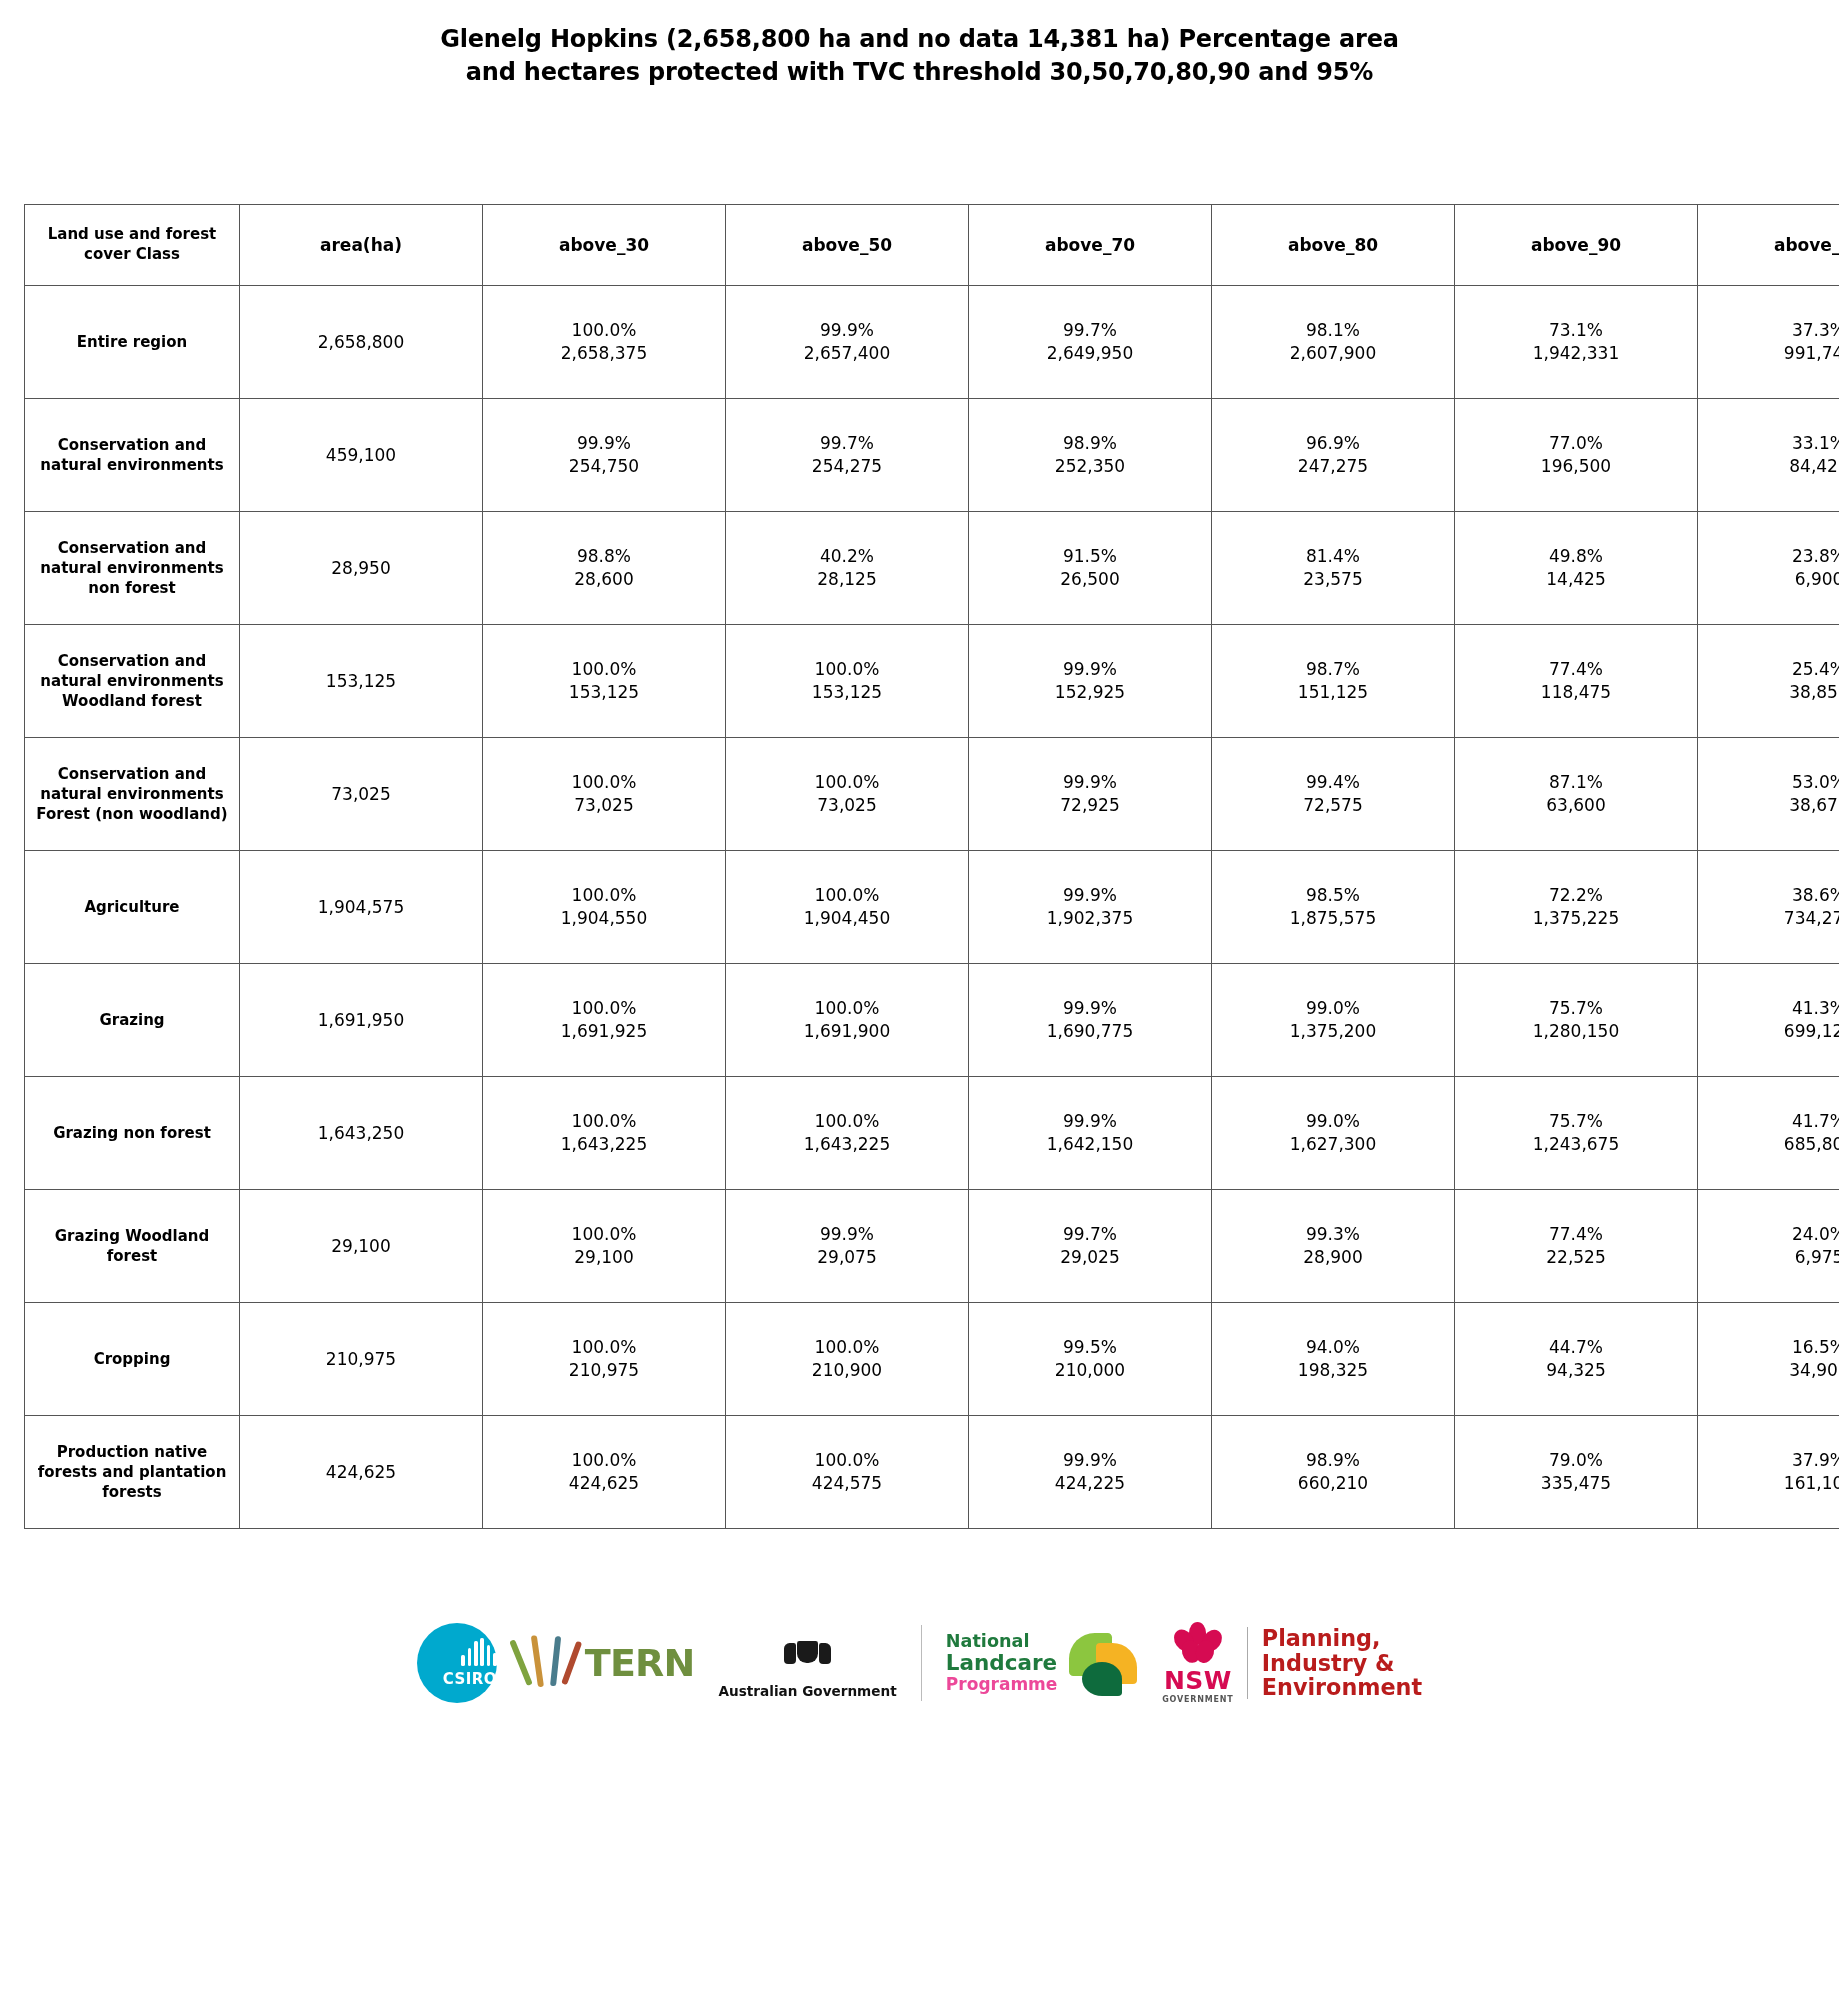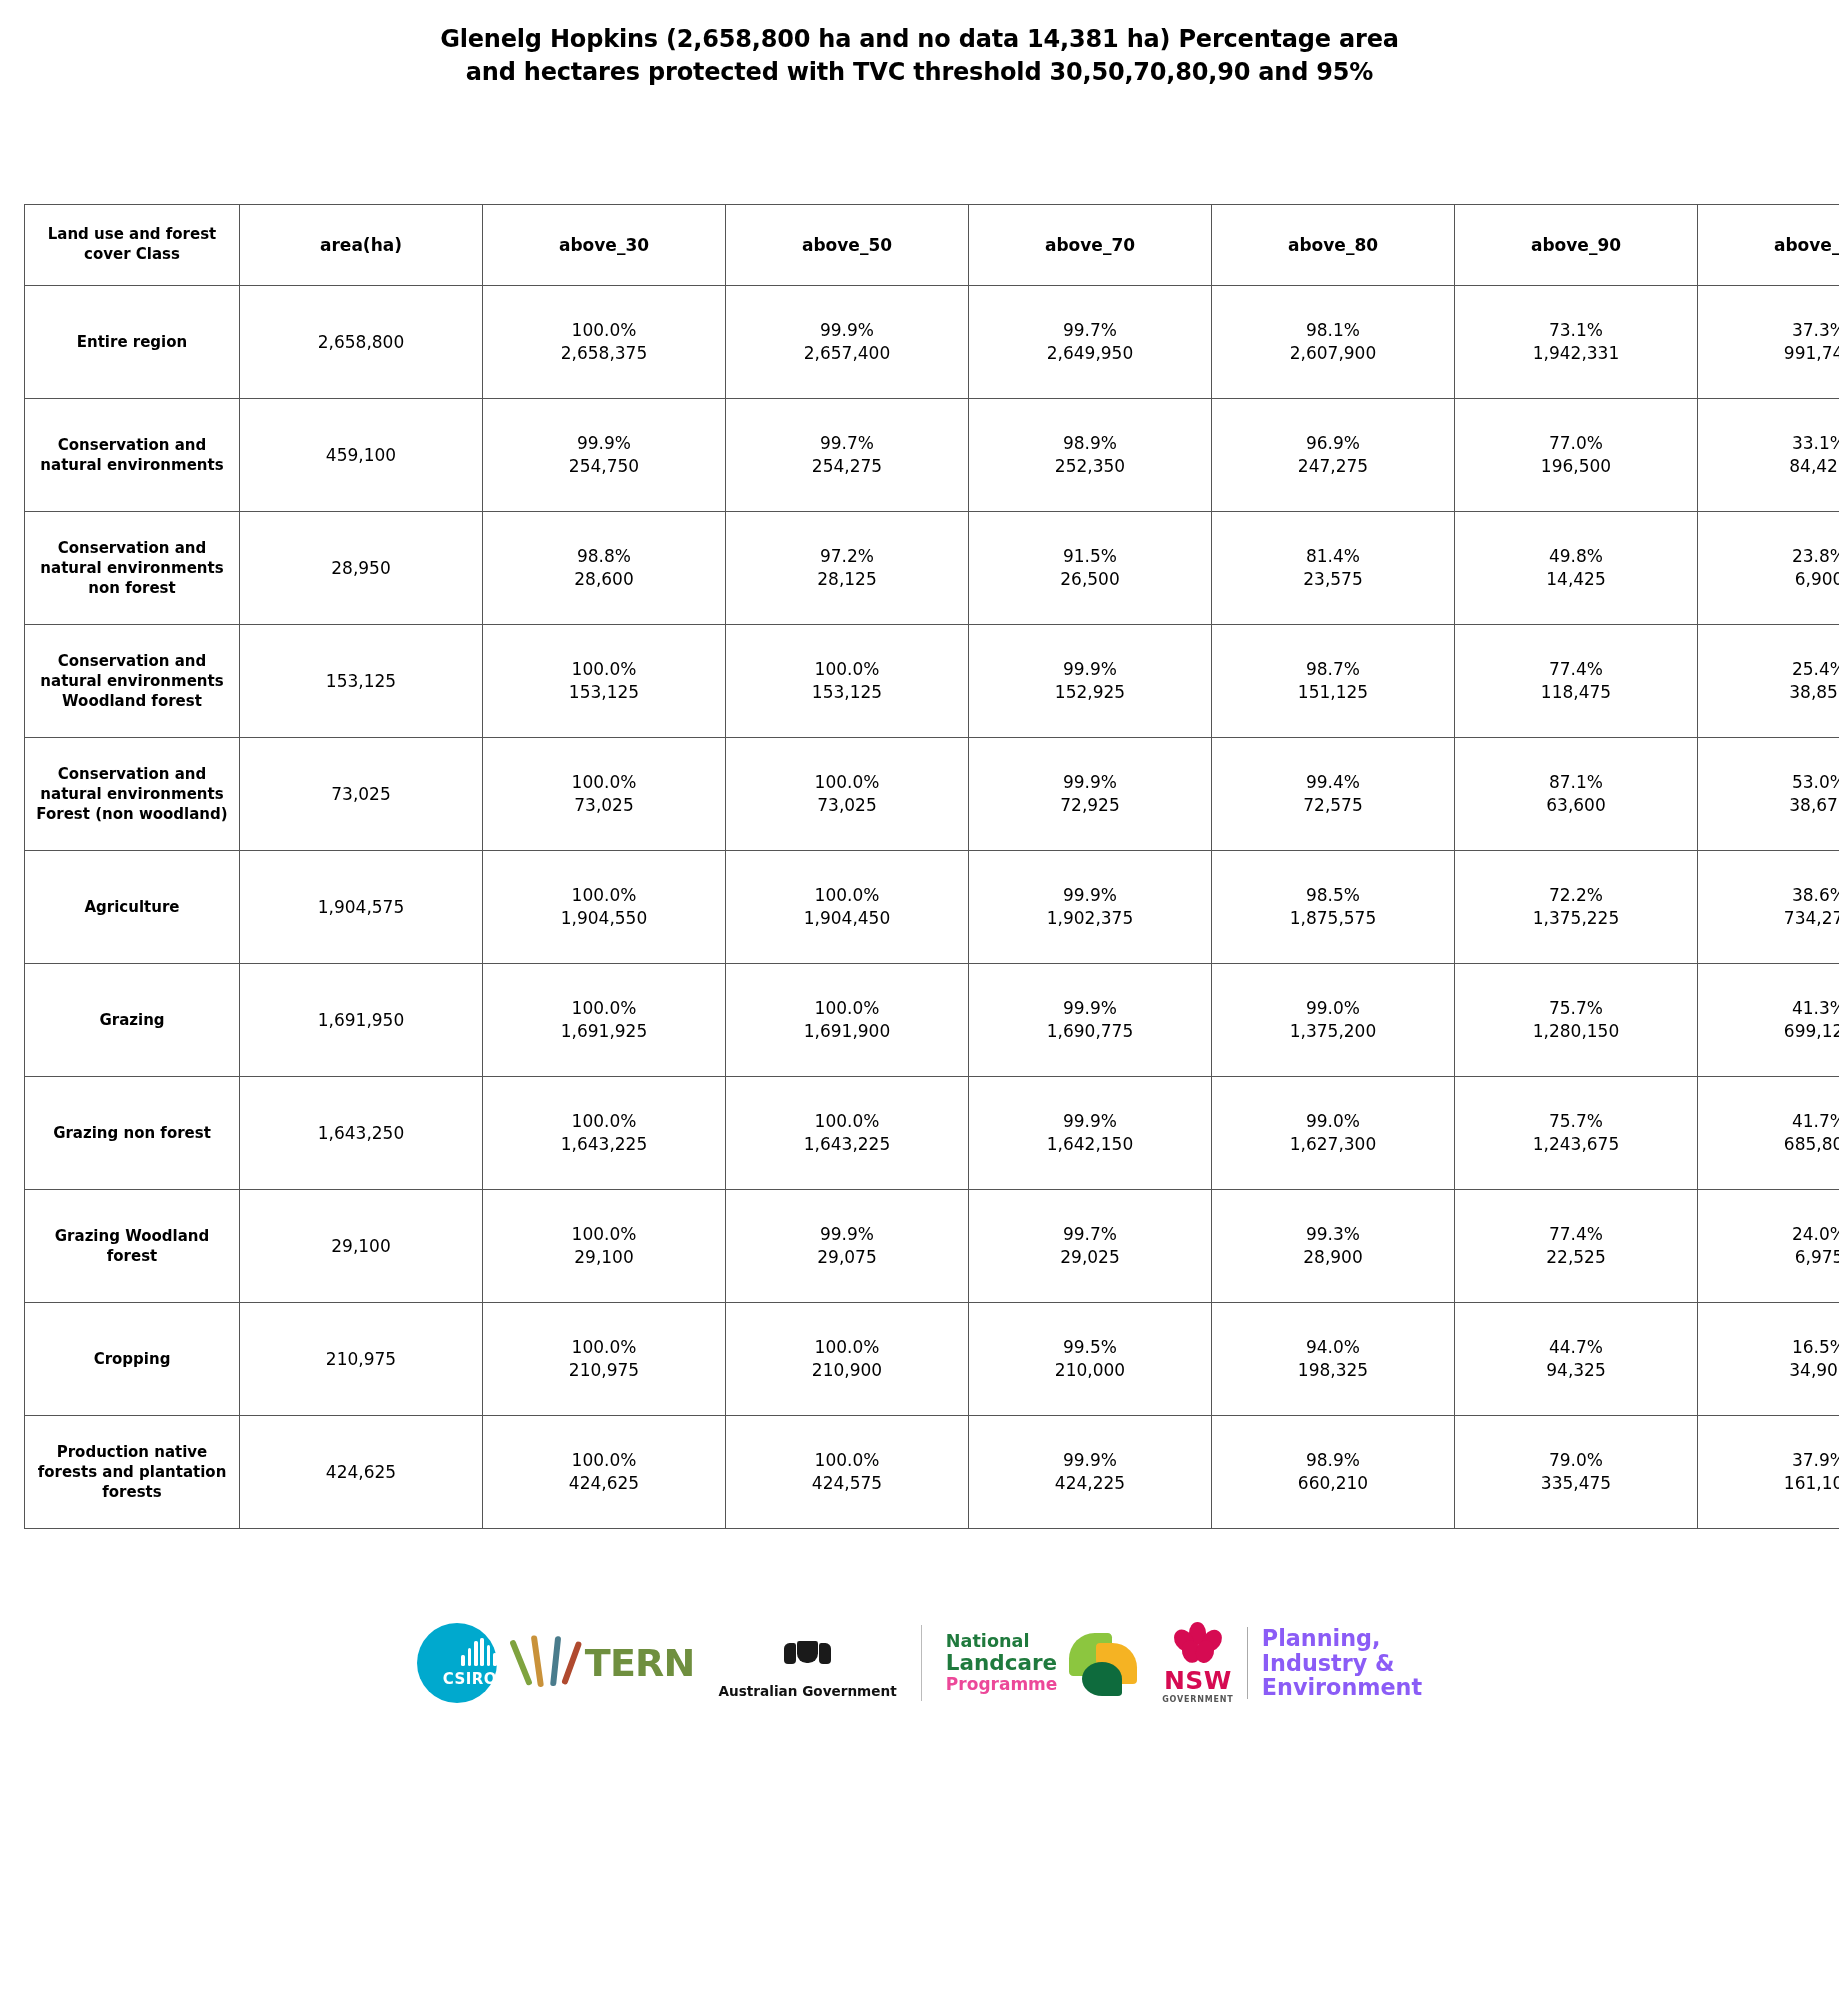--- a/index.html
+++ b/index.html
@@ -243,21 +243,21 @@
   }
   .nsw-sub {
     font-size: 8px; font-weight: bold; color: #555555; letter-spacing: 0.8px;
   }
   .nsw-rule {
     width: 1.2px; height: 72px; background: #aaaaaa;
   }
   .pie-text {
     line-height: 1.1;
   }
-  .pie-text div { font-size: 22.3px; font-weight: bold; color: #8b5cf6; }
+  .pie-text div { font-size: 22.3px; font-weight: bold; color: #b91c1c; }
 </style>
 </head>
 <body>
 
 <div class="page">
 
   <div class="title">
     <span class="line">Glenelg Hopkins (2,658,800 ha and no data 14,381 ha) Percentage area</span>
     <span class="line">and hectares protected with TVC threshold 30,50,70,80,90 and 95%</span>
   </div>
@@ -373,21 +373,21 @@
         <td class="rowlabel">Conservation and natural environments non forest</td>
         <td class="area">28,950</td>
         <td>
             <span class="cellstack">
               <span class="pct">98.8%</span>
               <span class="ha">28,600</span>
             </span>
           </td>
         <td>
             <span class="cellstack">
-              <span class="pct">97.2%</span>
+              <span class="pct">40.2%</span>
               <span class="ha">28,125</span>
             </span>
           </td>
         <td>
             <span class="cellstack">
               <span class="pct">91.5%</span>
               <span class="ha">26,500</span>
             </span>
           </td>
         <td>

